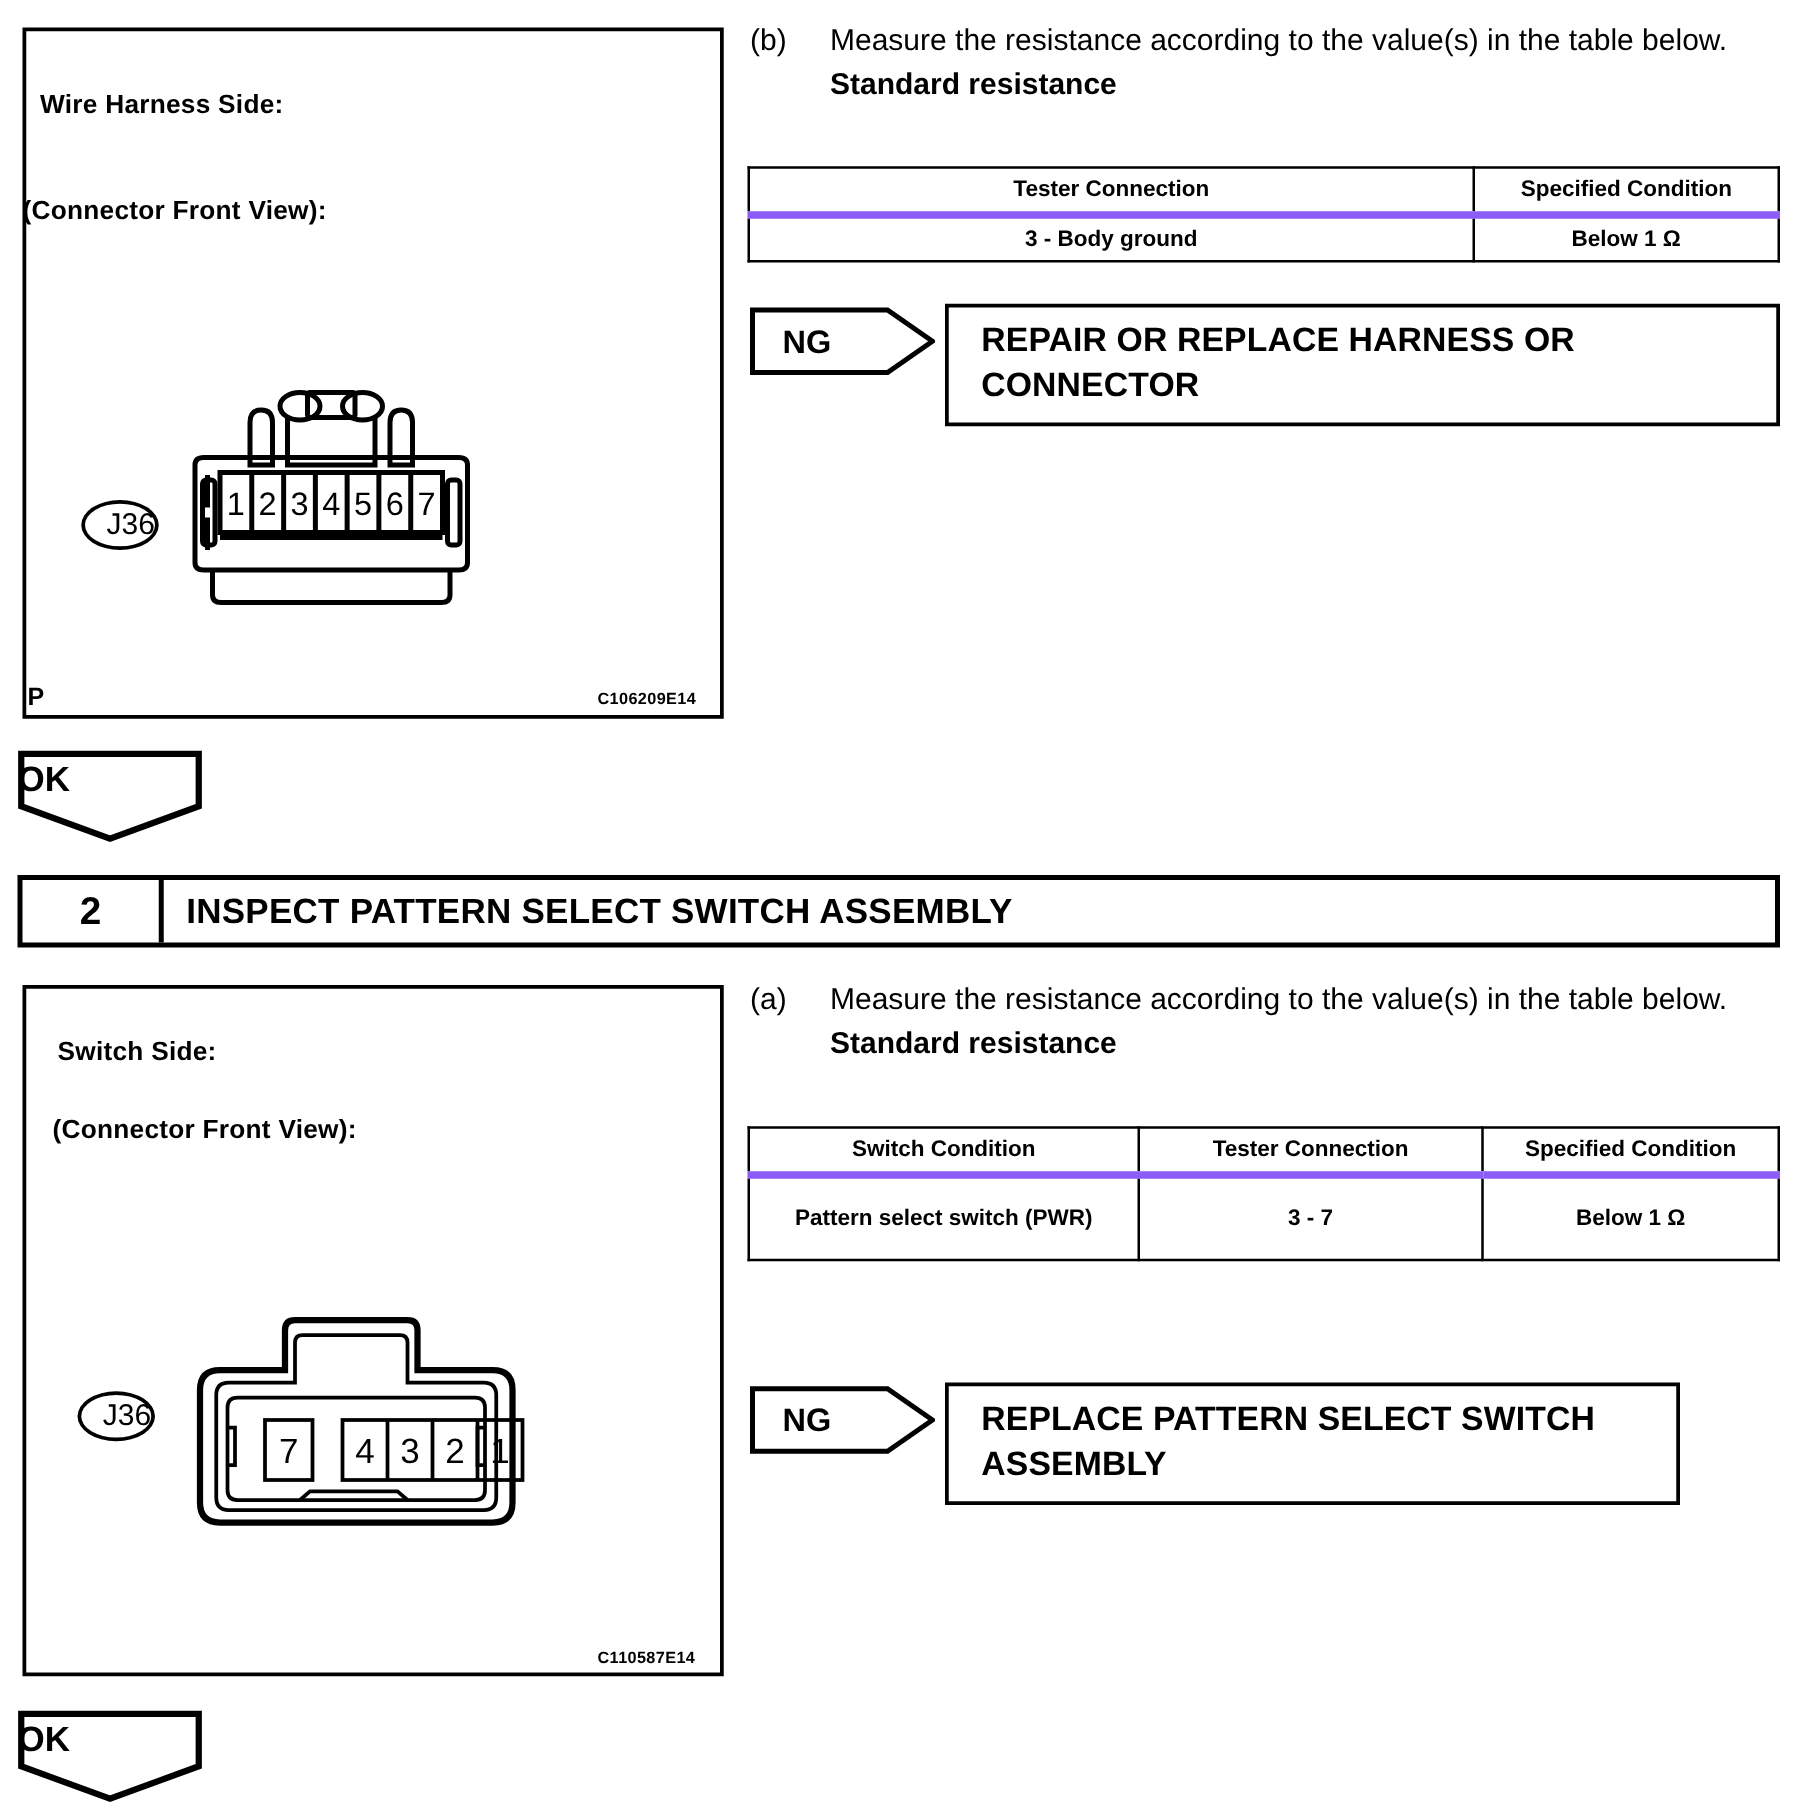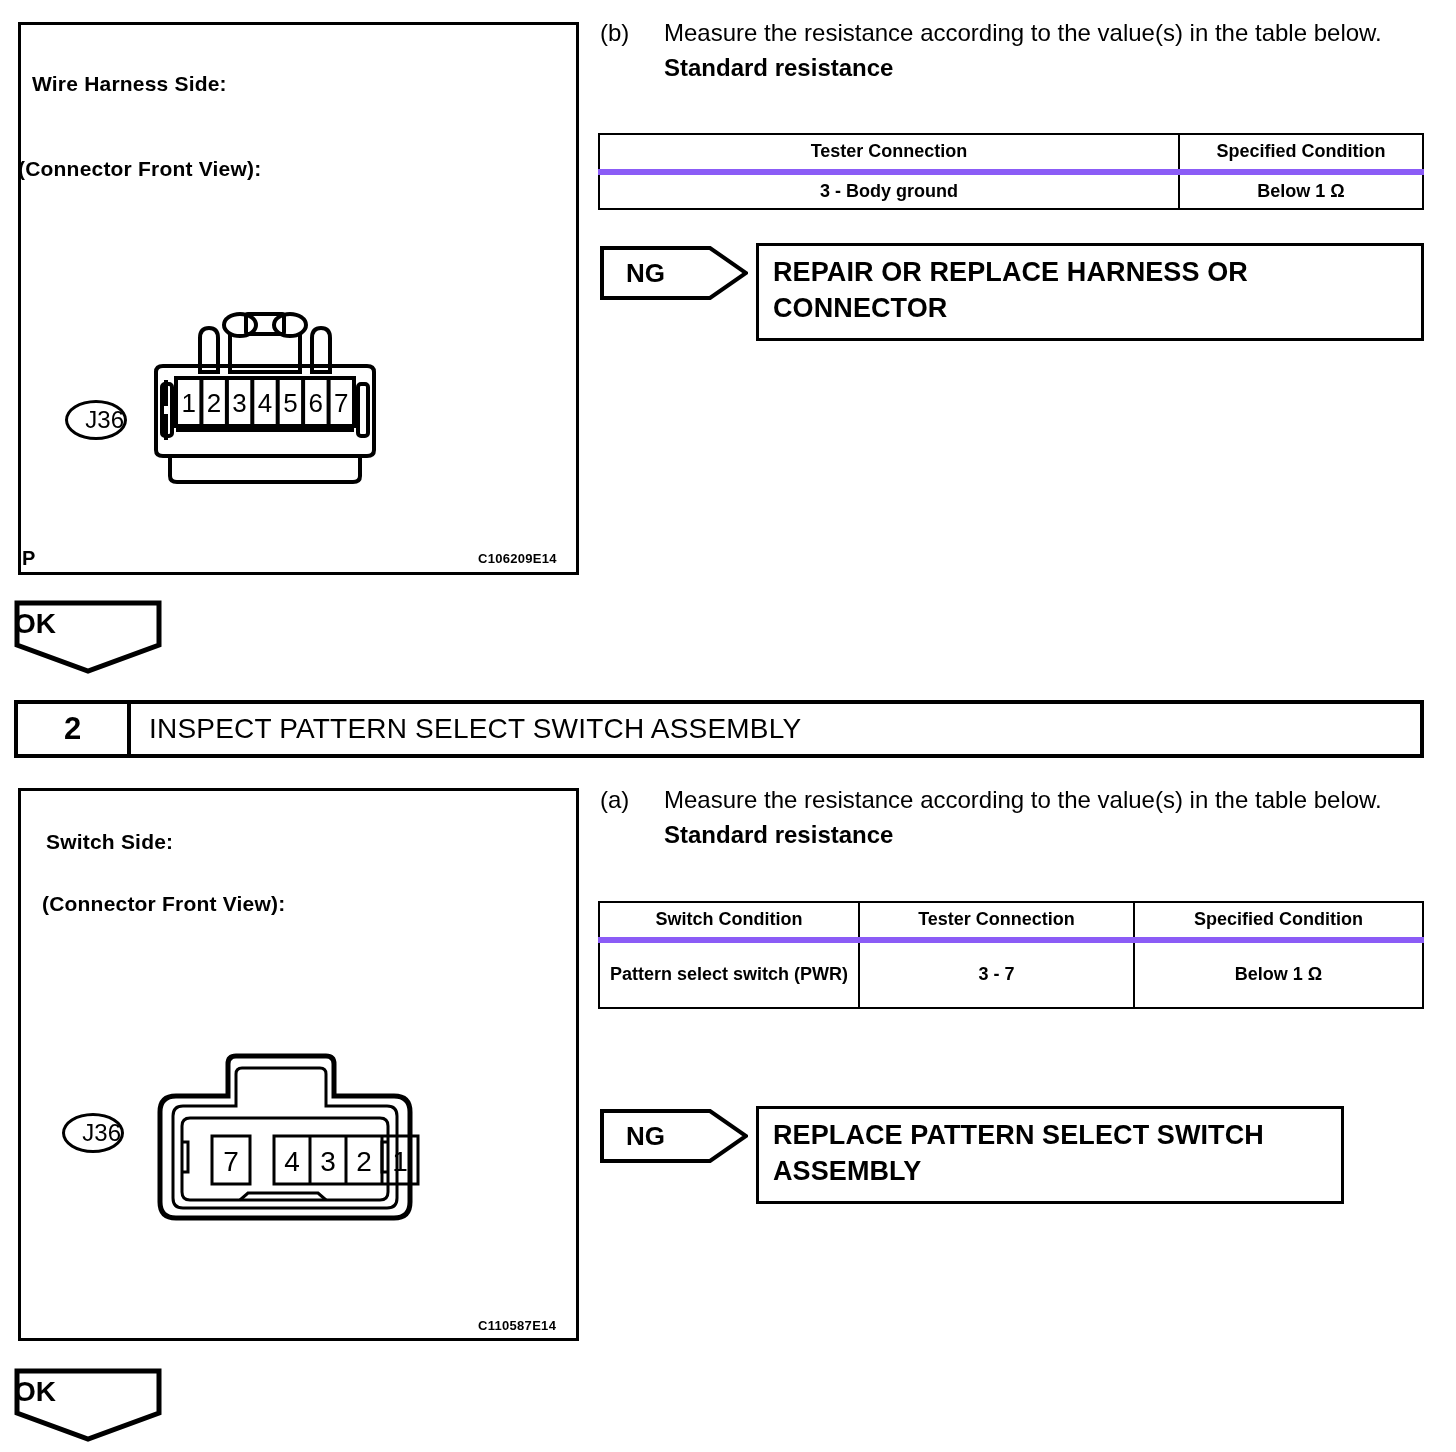--- a/index.html
+++ b/index.html
@@ -106,21 +106,21 @@
   }
   .ng-tag .txt { position: relative; z-index: 2; }
 
   .action-box {
     position: absolute;
     border: 3px solid #000;
     background: #fff;
     font-size: 27px;
     font-weight: bold;
     line-height: 1.32;
-    padding: 9px 14px;
+    padding: 9px 26px;
     letter-spacing: .1px;
   }
 
   
   .ok-tag {
     position: absolute;
     width: 148px; height: 74px;
   }
   .ok-tag .shape { position: absolute; left:0; top:0; width:148px; height:74px; }
   .ok-tag .txt {
@@ -148,21 +148,21 @@
     justify-content: center;
     font-size: 31px;
     font-weight: bold;
   }
   .step-title {
     flex: 1;
     display: flex;
     align-items: center;
     padding-left: 18px;
     font-size: 28px;
-    font-weight: normal;
+    font-weight: bold;
     letter-spacing: .2px;
   }
 
   
   .conn-svg { position: absolute; }
   .j36 {
     position: absolute;
     width: 62px; height: 40px;
     border: 3px solid #000;
     border-radius: 50%;
@@ -318,21 +318,21 @@
   <span class="marker">(a)</span>
   <span class="body">
     <span>Measure the resistance according to the value(s) in the table below.</span>
     <span class="sub-bold">Standard resistance</span>
   </span>
 </div>
 
 <table class="spec" style="left:598px; top:901px; width:826px;">
   <thead>
     <tr>
-      <th style="width:260px;">Switch Condition</th>
+      <th style="width:312px;">Switch Condition</th>
       <th style="width:275px;">Tester Connection</th>
       <th>Specified Condition</th>
     </tr>
   </thead>
   <tbody>
     <tr>
       <td style="height:68px;">Pattern select switch (PWR)</td>
       <td>3 - 7</td>
       <td>Below 1 Ω</td>
     </tr>

